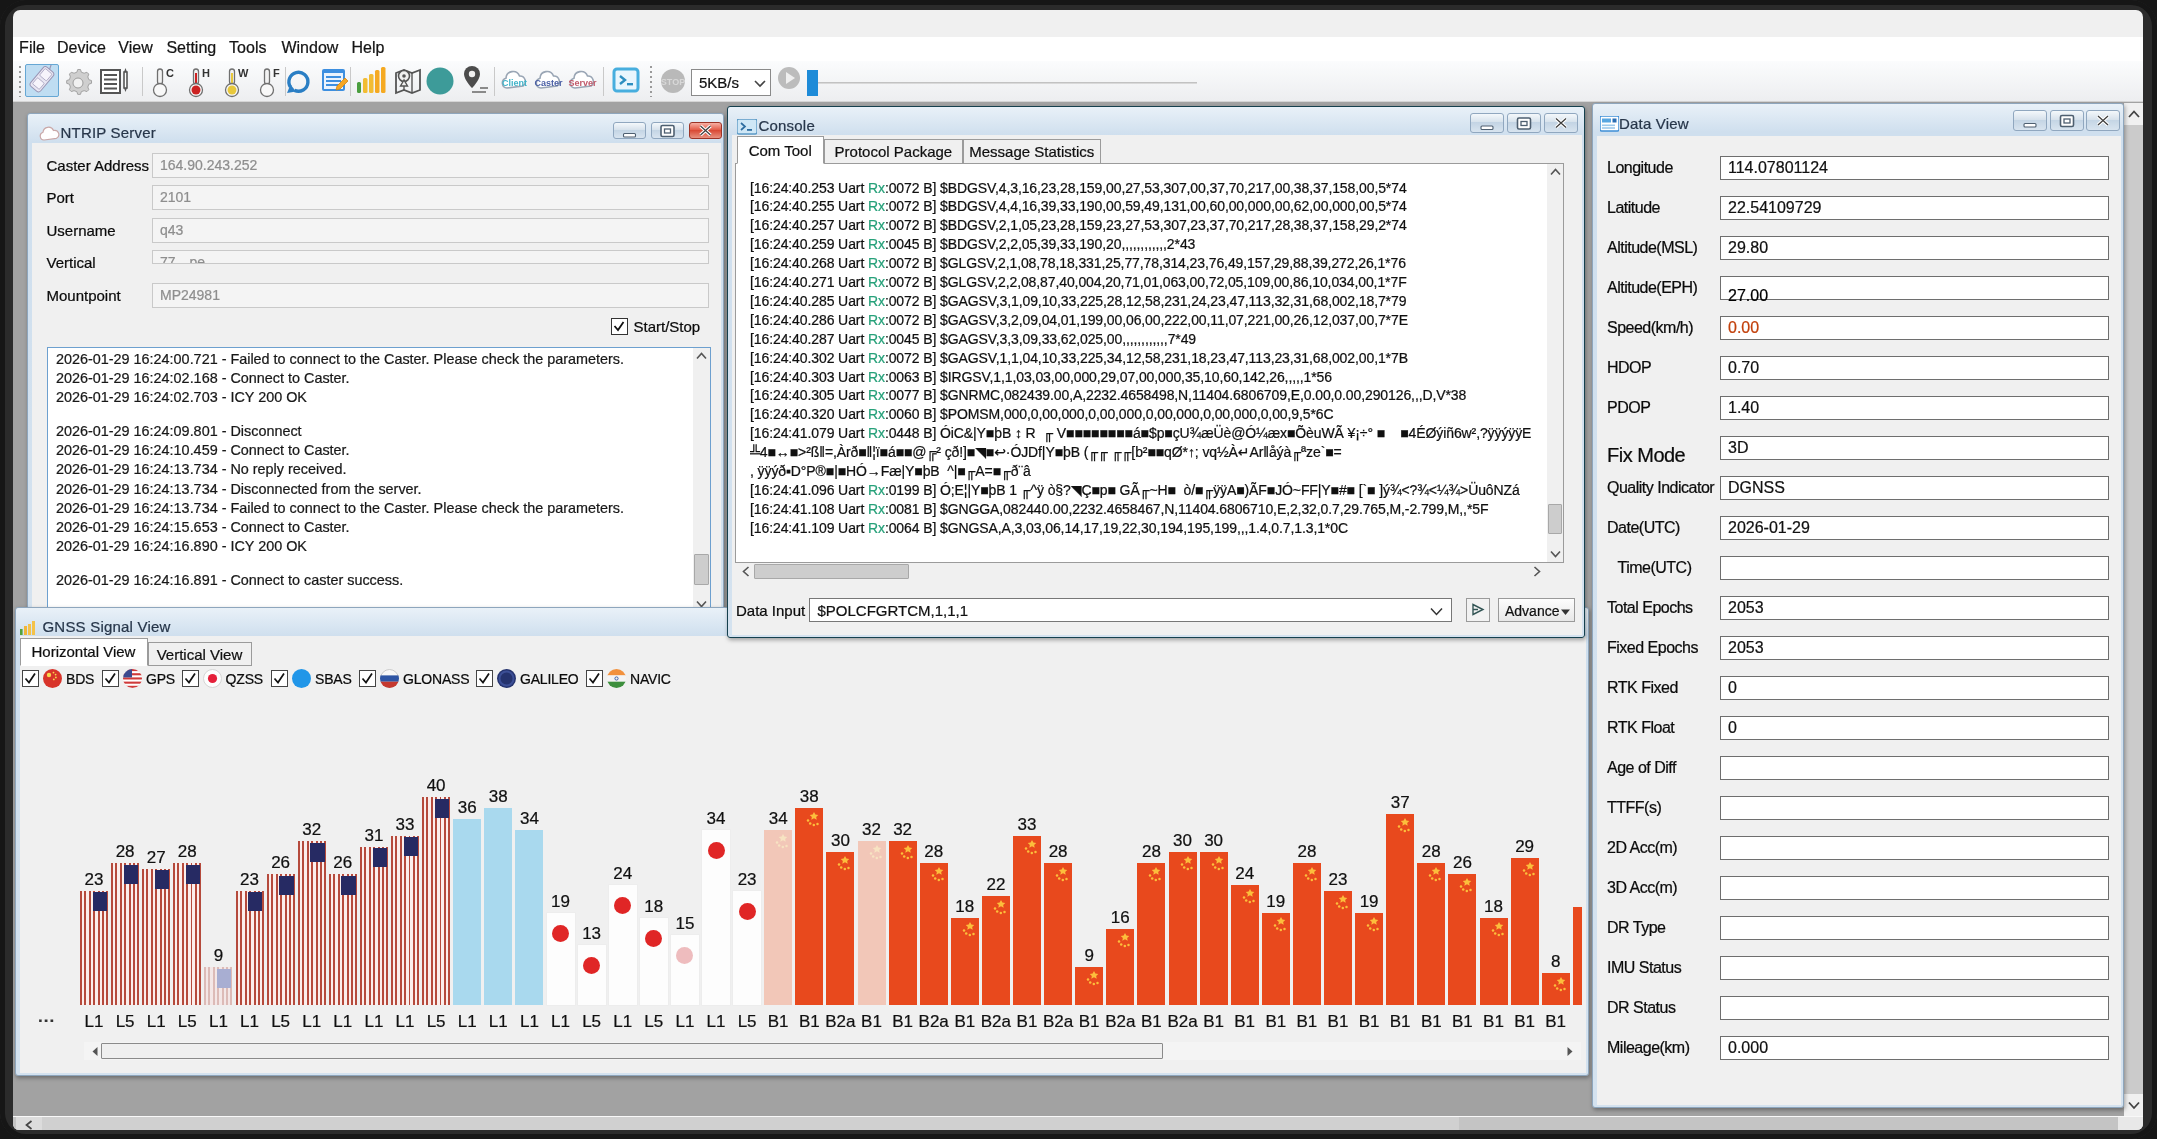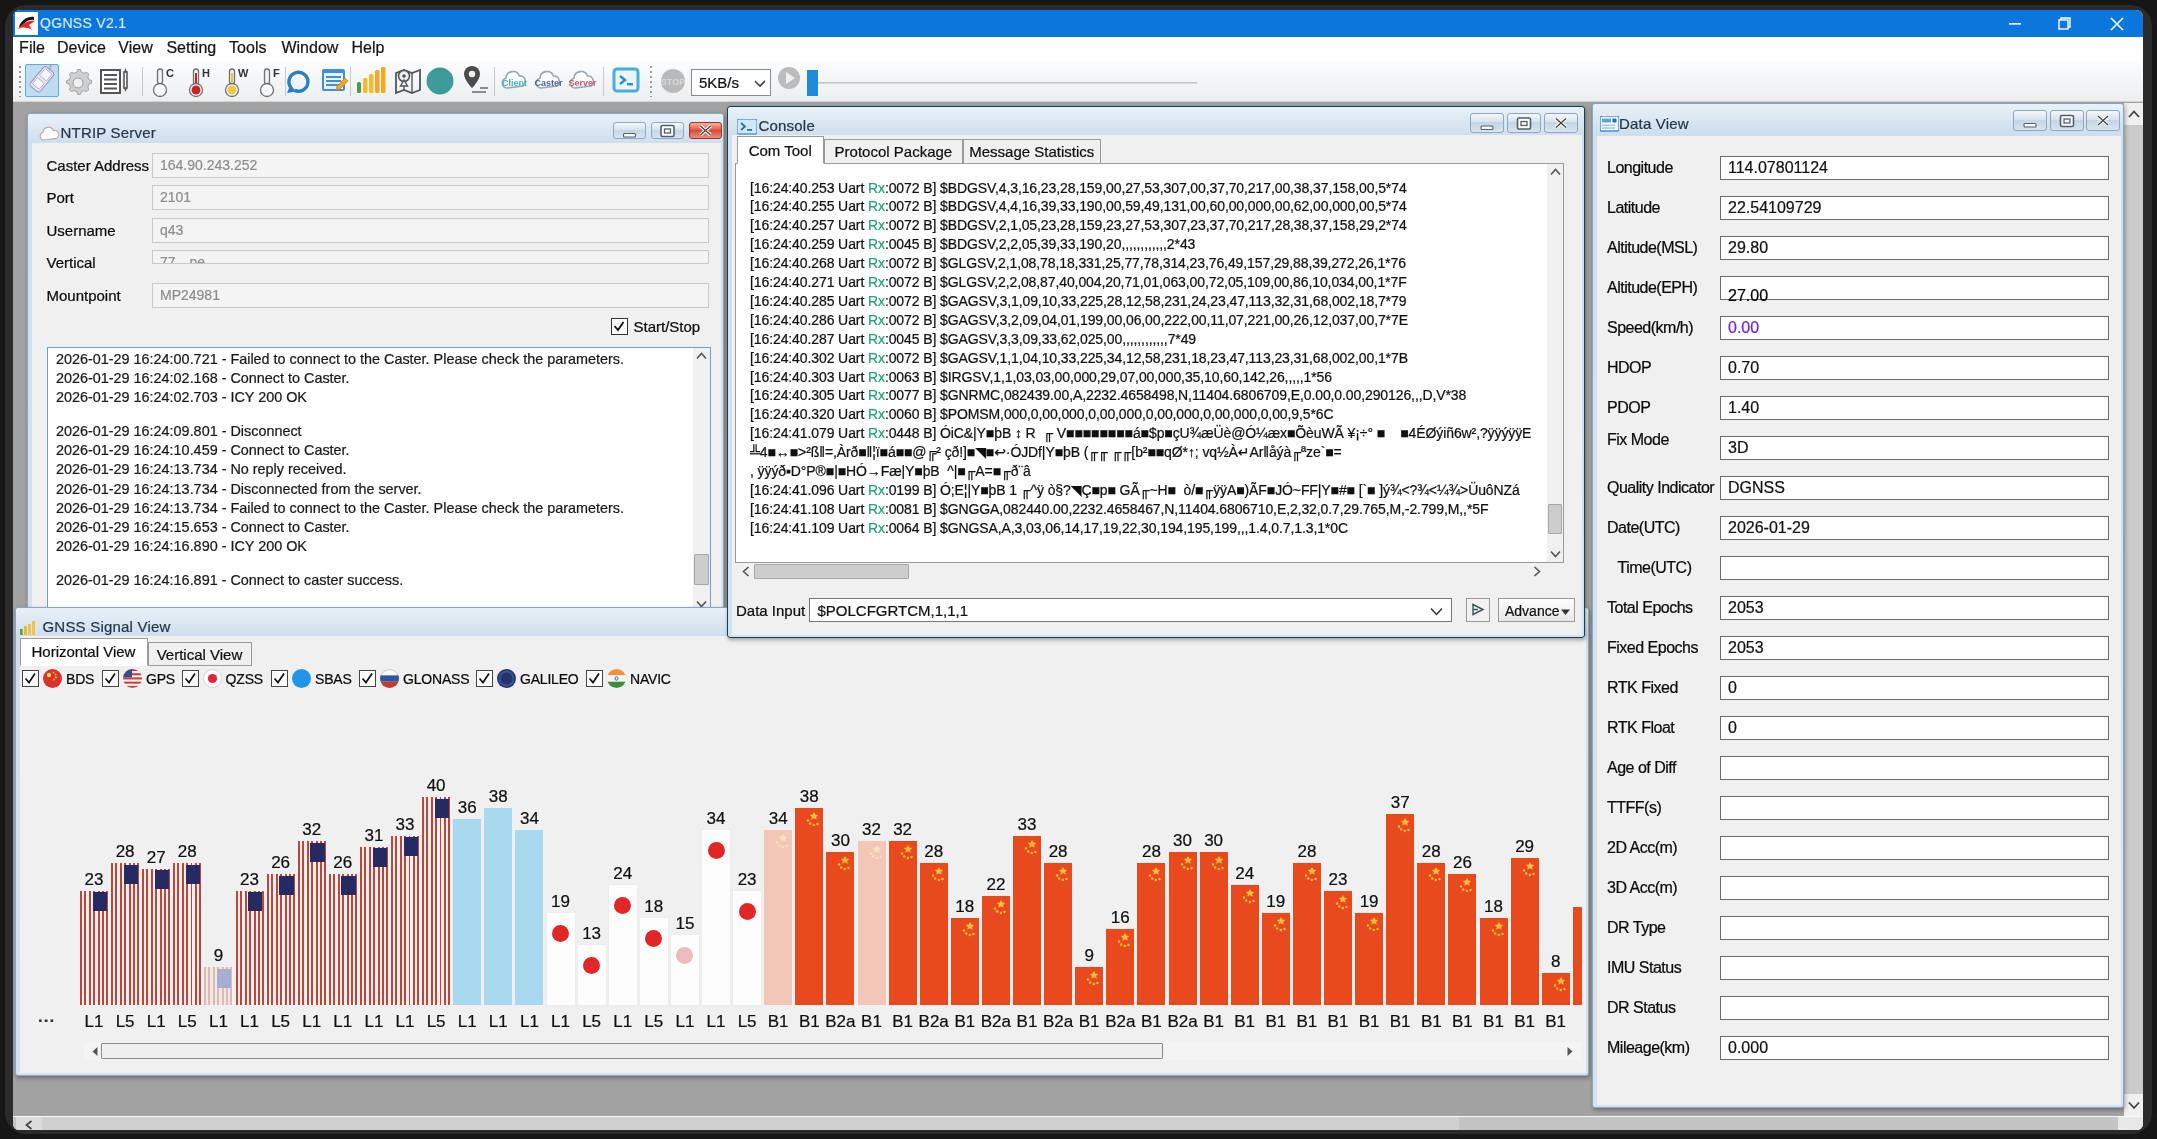--- a/index.html
+++ b/index.html
@@ -32,43 +32,20 @@
 .rx{color:#27a17a}
 .bar{position:absolute}
 .bval{position:absolute;font-size:17px;color:#101010;text-align:center;width:40px}
 .bsig{position:absolute;font-size:17px;color:#101010;text-align:center;width:40px}
 .chk{position:absolute;width:17px;height:17px;background:#fff;border:1px solid #444}
 .ckl{position:absolute;font-size:14px;color:#0b0b0b;letter-spacing:-0.2px}
 </style></head>
 <body>
 <div id="bezel"></div>
 <div id="app">
-    <div id="titlebar">
-      <div class="logo"><svg width="23" height="23" viewBox="0 0 23 23">
-          <path d="M4 15 C6 8 13 4 19 5 L19 8 C14 7 9 10 7 15 Z" fill="#111"></path>
-          <path d="M3 17 C7 11 14 8 20 9 L14 13 L17 18 C12 15 7 15 3 17 Z" fill="#e32b1e"></path>
-        </svg></div>
-      <div id="ttxt">QGNSS V2.1</div>
-      <div class="wbtn" style="left:1980px;width:44px">
-        <svg class="glyph" width="44" height="27">
-          <rect x="16" y="13" width="12" height="1.6" fill="#fff"></rect>
-        </svg>
-      </div>
-      <div class="wbtn" style="left:2030px;width:44px">
-        <svg class="glyph" width="44" height="27">
-          <rect x="16" y="10" width="9" height="9" fill="none" stroke="#fff" stroke-width="1.4"></rect>
-          <path d="M18 10 V8 H27 V17 H25" fill="none" stroke="#fff" stroke-width="1.4"></path>
-        </svg>
-      </div>
-      <div class="wbtn" style="left:2082px;width:44px">
-        <svg class="glyph" width="44" height="27">
-          <path d="M16 8 L28 20 M28 8 L16 20" stroke="#fff" stroke-width="1.5"></path>
-        </svg>
-      </div>
-    </div>
     <div id="menubar">
       <div class="mi" style="left:-21px">File</div>
       <div class="mi" style="left:28.5px">Device</div>
       <div class="mi" style="left:82.5px">View</div>
       <div class="mi" style="left:138.3px">Setting</div>
       <div class="mi" style="left:194.8px">Tools</div>
       <div class="mi" style="left:256.9px">Window</div>
       <div class="mi" style="left:315px">Help</div>
     </div>
     <div id="toolbar">
@@ -882,31 +859,31 @@
       <div class="lbl" style="left:14.5px;top:134.5px;font-size:16px;letter-spacing:-0.5px">Altitude(MSL)</div>
       <div class="abs" style="left:127.5px;top:131.5px;width:388.5px;height:24px;background:#fff;border:1px solid #6e6e6e">
         <div class="abs" style="left:7px;top:2px;font-size:16px;color:#111">29.80</div>
       </div>
       <div class="lbl" style="left:14.5px;top:174.5px;font-size:16px;letter-spacing:-0.5px">Altitude(EPH)</div>
       <div class="abs" style="left:127.5px;top:171.5px;width:388.5px;height:24px;background:#fff;border:1px solid #6e6e6e">
         <div class="abs" style="left:7px;top:10px;font-size:16px;color:#000000">27.00</div>
       </div>
       <div class="lbl" style="left:14.5px;top:214.5px;font-size:16px;letter-spacing:-0.5px">Speed(km/h)</div>
       <div class="abs" style="left:127.5px;top:211.5px;width:388.5px;height:24px;background:#fff;border:1px solid #6e6e6e">
-        <div class="abs" style="left:7px;top:2px;font-size:16px;color:#6d28d9">0.00</div>
+        <div class="abs" style="left:7px;top:2px;font-size:16px;color:#c2410c">0.00</div>
       </div>
       <div class="lbl" style="left:14.5px;top:254.5px;font-size:16px;letter-spacing:-0.5px">HDOP</div>
       <div class="abs" style="left:127.5px;top:251.5px;width:388.5px;height:24px;background:#fff;border:1px solid #6e6e6e">
         <div class="abs" style="left:7px;top:2px;font-size:16px;color:#111">0.70</div>
       </div>
       <div class="lbl" style="left:14.5px;top:294.5px;font-size:16px;letter-spacing:-0.5px">PDOP</div>
       <div class="abs" style="left:127.5px;top:291.5px;width:388.5px;height:24px;background:#fff;border:1px solid #6e6e6e">
         <div class="abs" style="left:7px;top:2px;font-size:16px;color:#111">1.40</div>
       </div>
-      <div class="lbl" style="left:14.5px;top:327px;font-size:16px;letter-spacing:-0.5px">Fix Mode</div>
+      <div class="lbl" style="left:14.5px;top:340px;font-size:20px;letter-spacing:-0.5px">Fix Mode</div>
       <div class="abs" style="left:127.5px;top:331.5px;width:388.5px;height:24px;background:#fff;border:1px solid #6e6e6e">
         <div class="abs" style="left:7px;top:2px;font-size:16px;color:#111">3D</div>
       </div>
       <div class="lbl" style="left:14.5px;top:374.5px;font-size:16px;letter-spacing:-0.5px">Quality Indicator</div>
       <div class="abs" style="left:127.5px;top:371.5px;width:388.5px;height:24px;background:#fff;border:1px solid #6e6e6e">
         <div class="abs" style="left:7px;top:2px;font-size:16px;color:#111">DGNSS</div>
       </div>
       <div class="lbl" style="left:14.5px;top:414.5px;font-size:16px;letter-spacing:-0.5px">Date(UTC)</div>
       <div class="abs" style="left:127.5px;top:411.5px;width:388.5px;height:24px;background:#fff;border:1px solid #6e6e6e">
         <div class="abs" style="left:7px;top:2px;font-size:16px;color:#111">2026-01-29</div>

